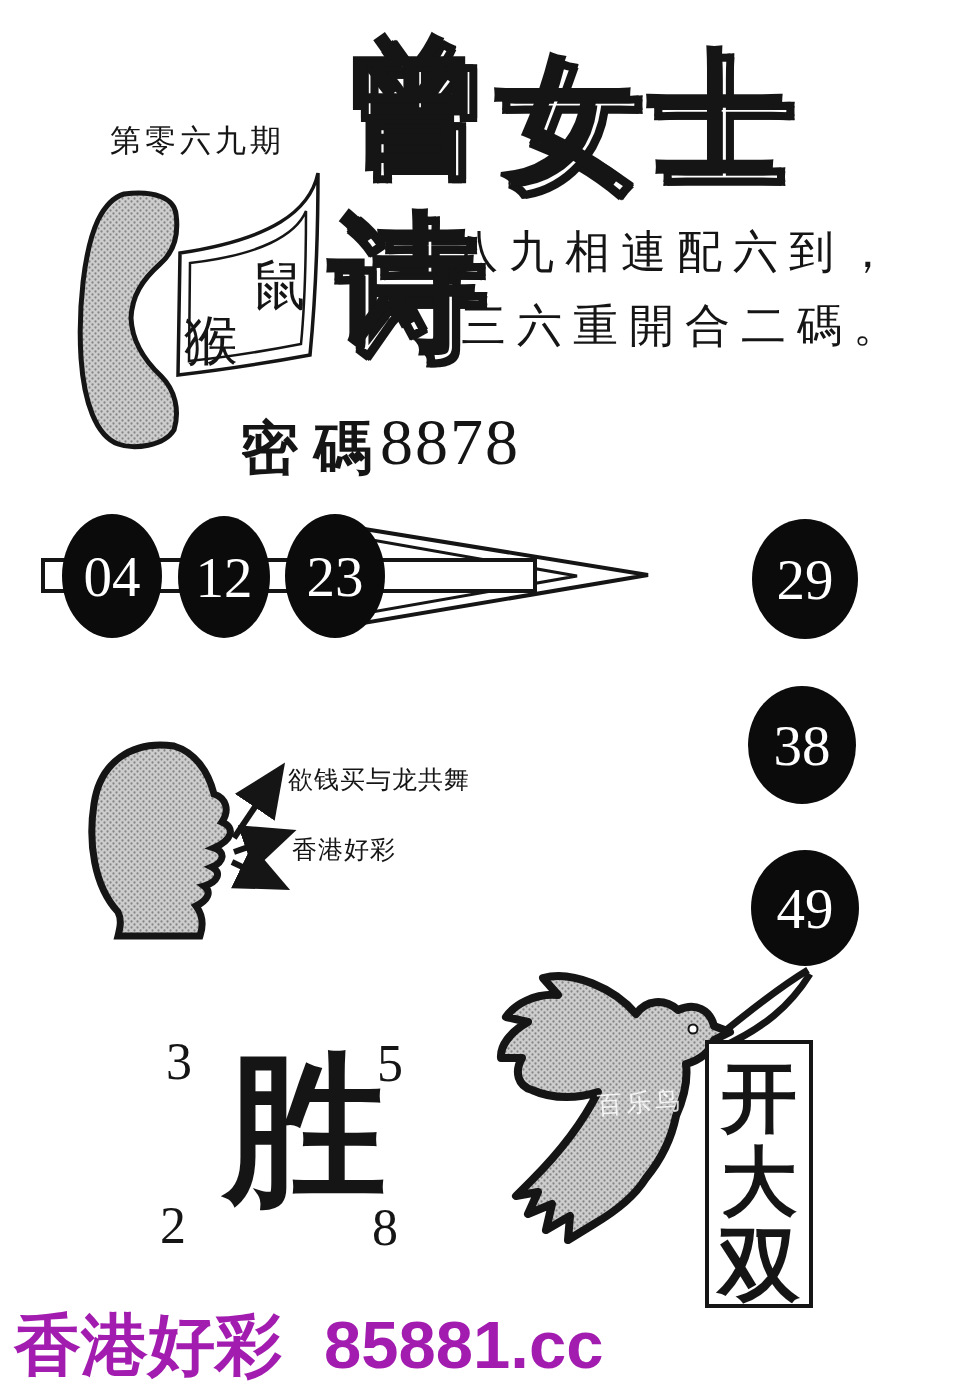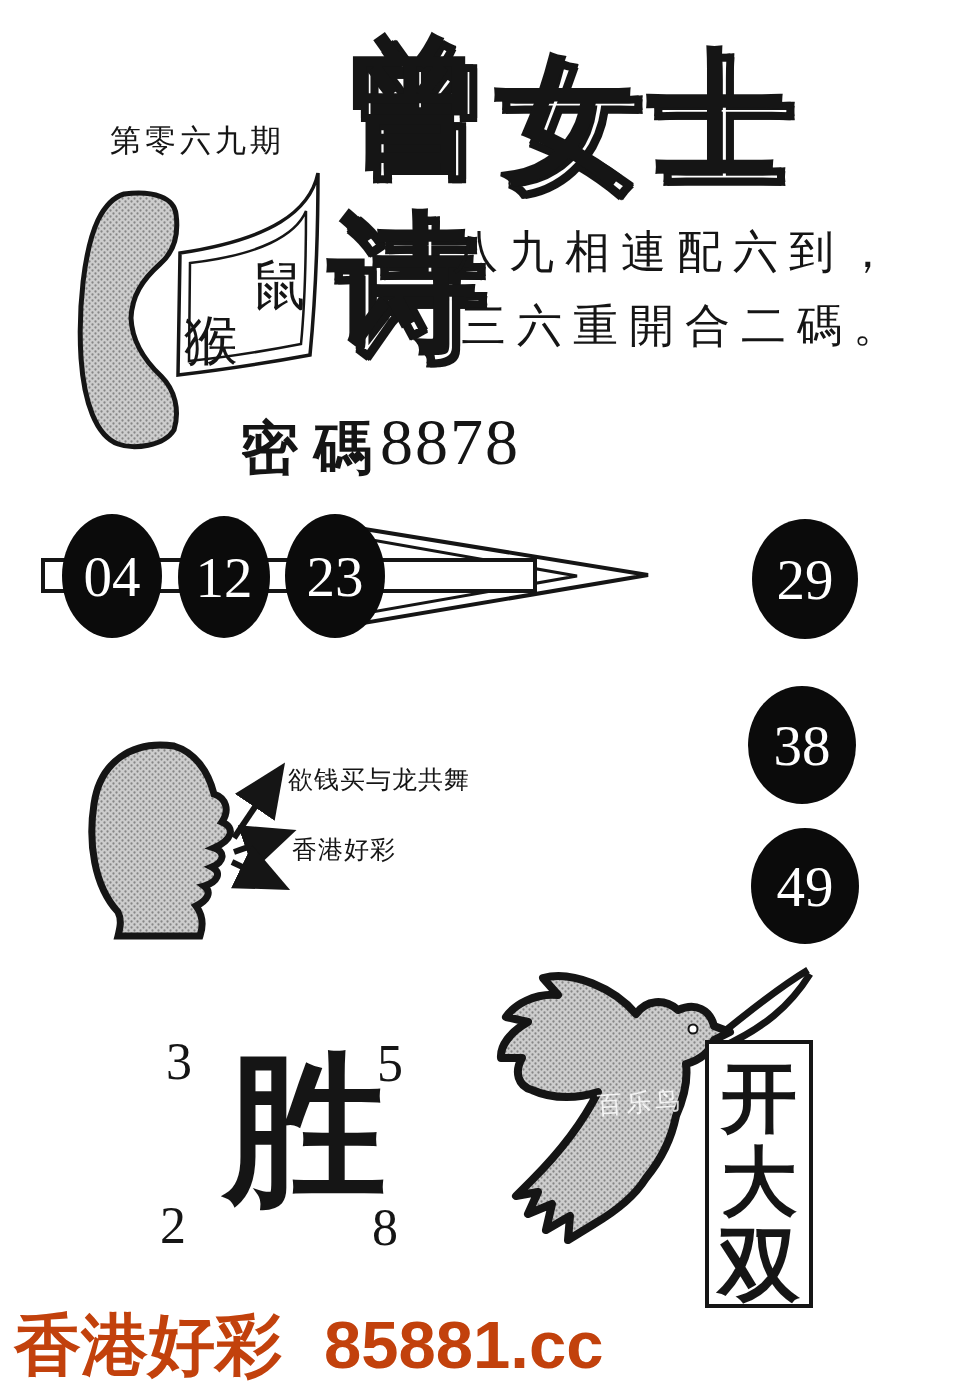--- a/index.html
+++ b/index.html
@@ -41,21 +41,21 @@
   
   .verdict-box{
     width:108px;height:268px;border:4px solid #151515;background:#fff;
     display:flex;flex-direction:column;align-items:center;padding-top:12px;box-sizing:border-box;
   }
   .verdict-char{font-size:76px;font-weight:700;line-height:84px;}
   
   .footer{
     left:0;top:1300px;width:961px;height:88px;
     font-family:"Liberation Sans","DejaVu Sans",sans-serif;
-    font-weight:700;font-size:67px;color:#c2410c;white-space:nowrap;
+    font-weight:700;font-size:67px;color:#a21caf;white-space:nowrap;
   }
   .footer .url{margin-left:42px;}
   svg{display:block;overflow:visible;}
 </style>
 </head>
 <body>
 
 
 
 
@@ -109,21 +109,21 @@
   <polygon points="315,34 537,73 315,112" fill="#ffffff" stroke="#151515" stroke-width="3"></polygon>
   <rect x="3" y="57" width="492" height="31" fill="#ffffff" stroke="#151515" stroke-width="4"></rect>
 </svg>
 <div class="abs ball" style="left:62px;top:514px;width:100px;height:124px;font-family:Liberation Serif, serif;">04</div>
 <div class="abs ball" style="left:178px;top:516px;width:92px;height:122px;">12</div>
 <div class="abs ball" style="left:285px;top:514px;width:100px;height:124px;">23</div>
 
 
 <div class="abs ball" style="left:752px;top:519px;width:106px;height:120px;">29</div>
 <div class="abs ball" style="left:748px;top:686px;width:108px;height:118px;">38</div>
-<div class="abs ball" style="left:751px;top:828px;width:108px;height:116px;">49</div>
+<div class="abs ball" style="left:751px;top:850px;width:108px;height:116px;">49</div>
 
 
 <svg class="abs" style="left:82px;top:740px;" width="240" height="205" viewBox="0 0 240 205">
   <defs>
     <marker id="ah" markerWidth="10" markerHeight="9" refX="7.5" refY="4" orient="auto">
       <polygon points="0,0 9,4 0,8" fill="#151515"></polygon>
     </marker>
   </defs>
   <path d="M92,6 C50,0 18,22 12,64 C6,102 12,146 36,172 C40,180 38,188 36,196
            L118,196 C122,184 120,174 114,166 C126,160 130,152 122,146

